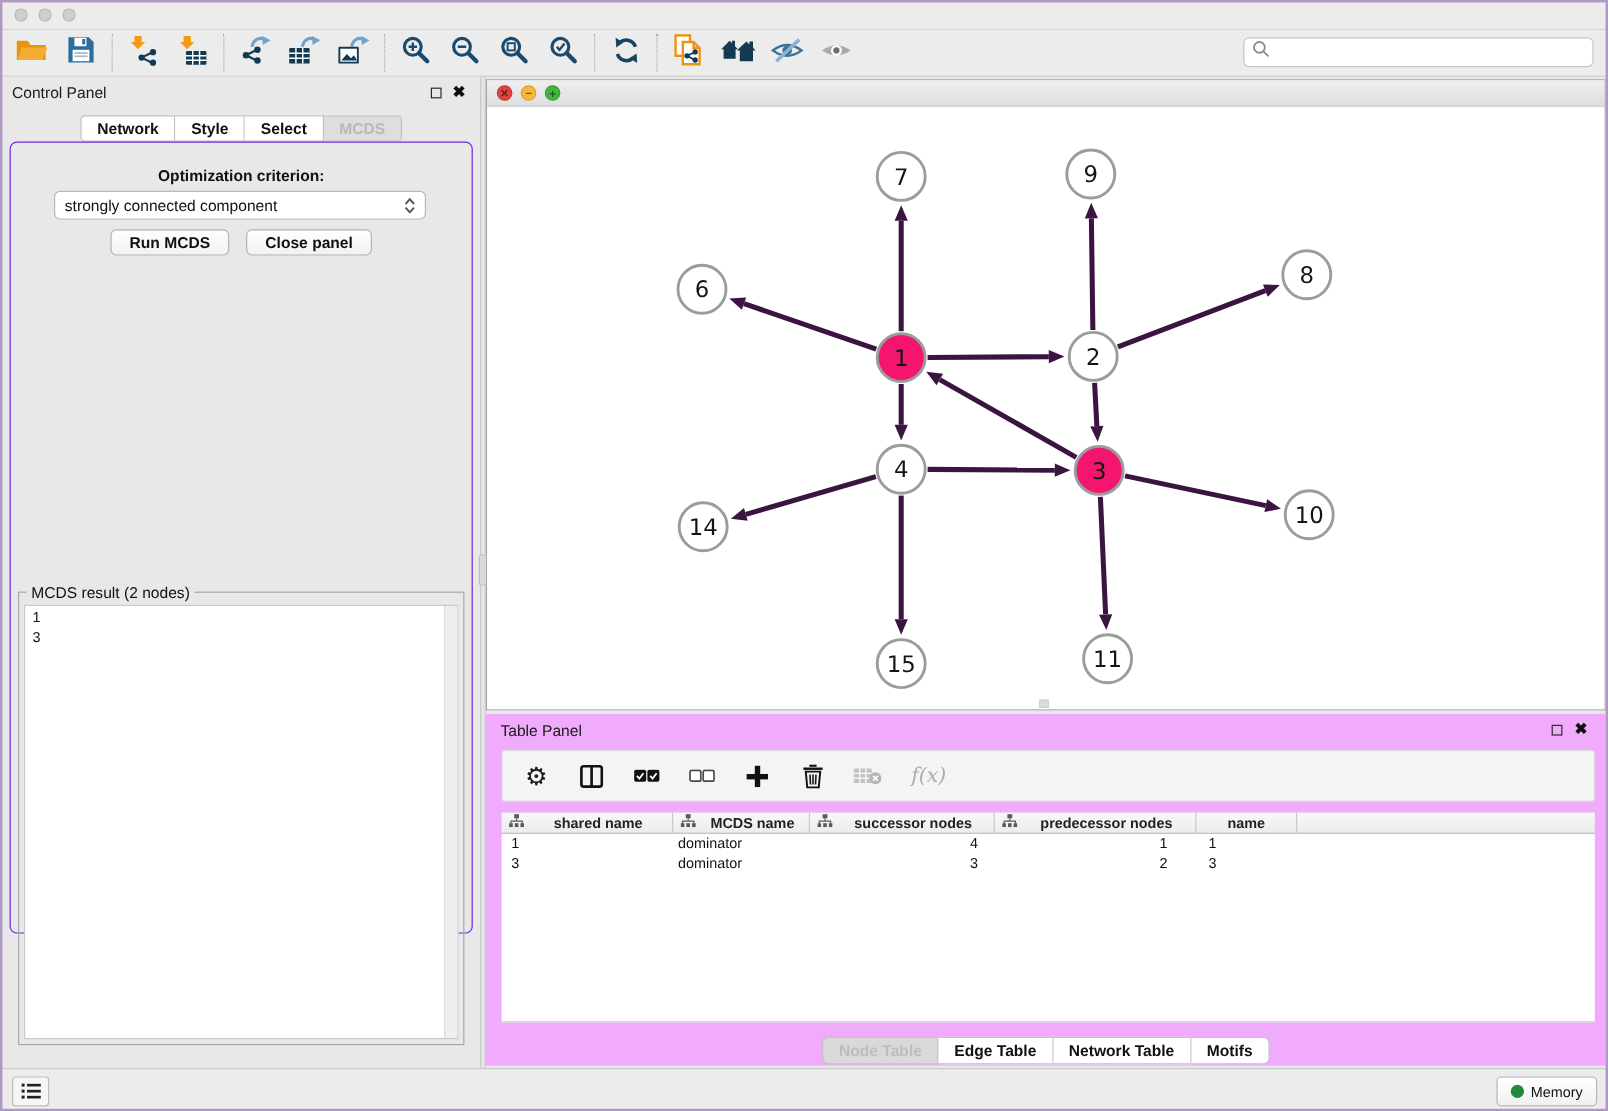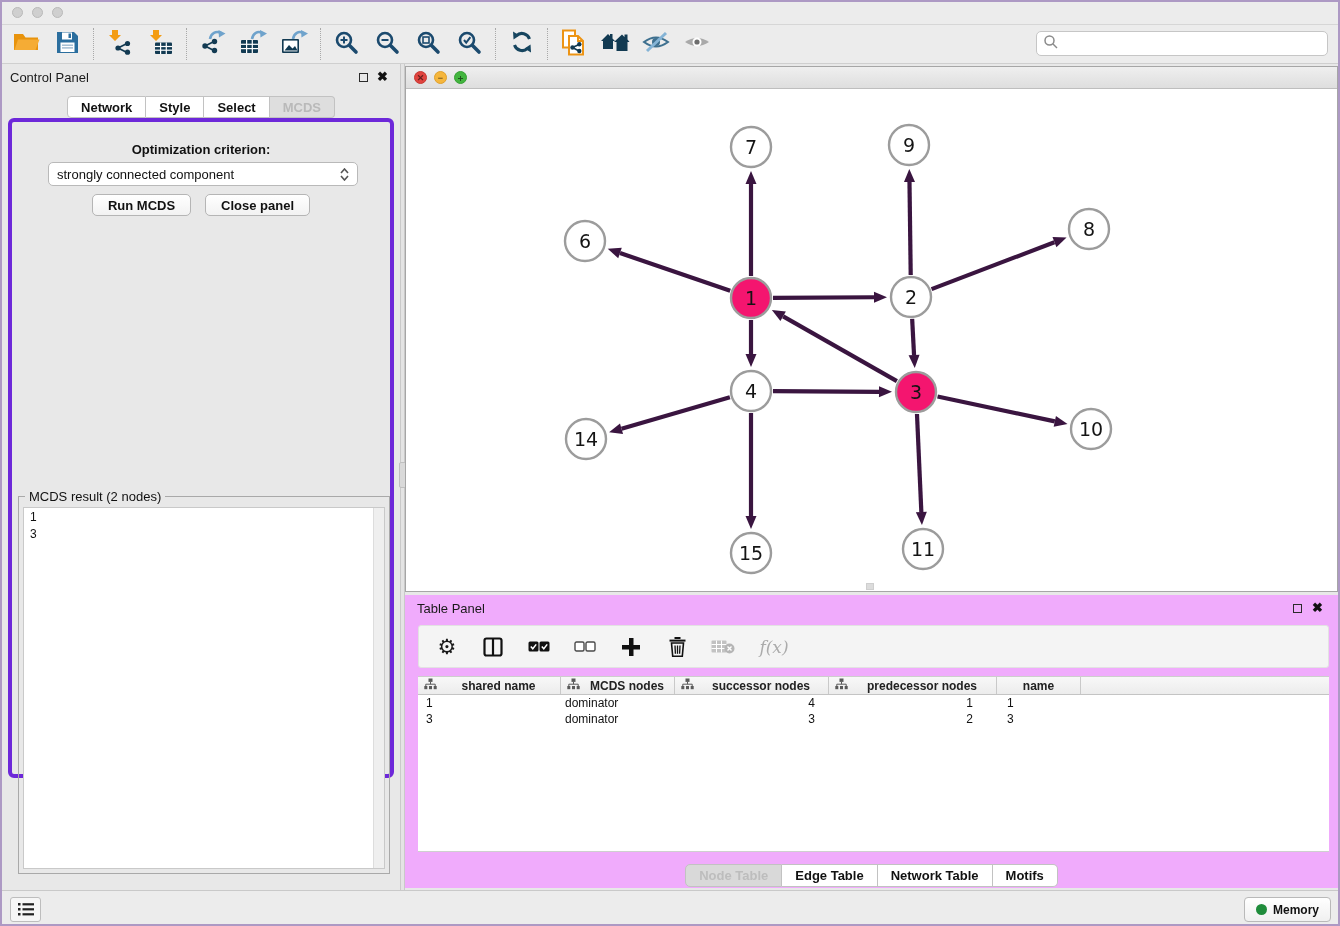--- a/index.html
+++ b/index.html
@@ -21,21 +21,21 @@
   
   #control-panel { position:absolute; left:0; top:64px; width:402px; height:826px; background:#E8E8E8; }
   .panel-head { position:relative; height:26px;text-align:center; }
   .panel-head .ph-title { position:absolute; left:10px; top:6px; font-size:13px; color:#1A1A1A; }
   .float-box { position:absolute; width:9px; height:9px; border:1.5px solid #2B2B2B; top:9px; }
   .close-x { position:absolute; top:5px; font-size:13px; font-weight:bold; color:#111; }
   #cp-tabs { position:absolute; left:0; right:0; top:32px; display:flex; justify-content:center; }
   .cp-tab { height:22px; padding:0 13px; background:#FFFFFF; border:1px solid #C2C2C2; border-left:none; font-size:13px; font-weight:600; color:#111; display:flex; align-items:center; }
   .cp-tab:first-child { border-left:1px solid #C2C2C2; border-radius:4px 0 0 4px; }
   .cp-tab.disabled-active { background:#DEDEDE; color:#B9B9B9; border-radius:0 4px 4px 0; }
-  #cp-box { position:absolute; left:8px; top:54px; width:386px; height:660px; border:4px solid #6d28d9; border-radius:6px; background:#E8E8E8; }
+  #cp-box { position:absolute; left:8px; top:54px; width:386px; height:660px; border:1px solid #6d28d9; border-radius:6px; background:#E8E8E8; }
   #opt-label { position:absolute; left:0; right:0; top:20px; text-align:center; font-size:13px; font-weight:600; color:#111; }
   #criterion-select { position:absolute; left:36px; top:40px; width:310px; height:24px; background:#FFFFFF; border:1px solid #B9B9B9; border-radius:5px; display:flex; align-items:center; padding:0 8px; font-size:13px; color:#111; }
   #criterion-select .chev { margin-left:auto; display:flex; flex-direction:column; gap:1px; }
   .cp-btn-row { position:absolute; left:0; right:0; top:72px; display:flex; justify-content:center; gap:14px; }
   .mac-btn { height:22px; padding:0 15px; font-size:13px; font-weight:600; color:#111; background:linear-gradient(#FFFFFF,#F2F2F2); border:1px solid #B5B5B5; border-radius:5px; display:flex; align-items:center; }
   #result-fieldset { position:absolute; left:6px; top:374px; width:372px; height:378px; border:1px solid #A9A9A9; }
   #result-legend { position:absolute; left:6px; top:-8px; background:#E8E8E8; padding:0 4px; font-size:13px; color:#111; }
   #result-area { position:absolute; left:4px; right:4px; top:10px; bottom:4px; background:#FFFFFF; border:1px solid #C9C9C9; }
   #result-scroll { position:absolute; right:0; top:0; bottom:0; width:11px; background:#EFEFEF; border-left:1px solid #DDD; }
   .result-line { font-size:12px; color:#111; padding:1px 0 0 6px; line-height:16px; }
@@ -67,21 +67,21 @@
   .td { height:16px; line-height:16px; }
   #tp-tabs { position:absolute; left:0; right:0; top:269px; display:flex; justify-content:center; }
   .tp-tab { height:23px; padding:0 13px; background:#FFFFFF; border:1px solid #C2C2C2; border-left:none; font-size:13px; font-weight:600; color:#111; display:flex; align-items:center; }
   .tp-tab.first { border-left:1px solid #C2C2C2; border-radius:5px 0 0 5px; }
   .tp-tab.last { border-radius:0 5px 5px 0; }
   .tp-tab.disabled-active { background:#D9D9D9; color:#BDBDBD; }
 
   
   #status-bar { position:absolute; left:0; top:890px; width:1340px; height:36px; background:#ECECEC; border-top:1px solid #C9C9C9; }
   #status-list-btn { position:absolute; left:10px; top:6px; width:31px; height:25px; background:#F6F6F6; border:1px solid #BDBDBD; border-radius:3px; display:flex; align-items:center; justify-content:center; }
-  #memory-btn { position:absolute; right:9px; top:6px; height:25px; padding:0 11px; background:linear-gradient(#FFFFFF,#F0F0F0); border:1px solid #B9B9B9; border-radius:4px; display:flex; align-items:center; gap:6px; font-size:12px; font-weight:700; color:#111; }
+  #memory-btn { position:absolute; right:9px; top:6px; height:25px; padding:0 11px; background:linear-gradient(#FFFFFF,#F0F0F0); border:1px solid #B9B9B9; border-radius:4px; display:flex; align-items:center; gap:6px; font-size:12px; font-weight:400; color:#111; }
   #memory-dot { width:11px; height:11px; border-radius:50%; background:#1F8C3B; }
 </style>
 </head>
 <body>
 
 <div id="titlebar">
   <span class="tl-dot" style="left:12px"></span>
   <span class="tl-dot" style="left:32px"></span>
   <span class="tl-dot" style="left:52px"></span>
 </div>
@@ -514,21 +514,21 @@
       <span class="th-label">shared name</span>
     </div>
     <div class="th-cell" style="width:114px">
       <span class="th-icon"><svg width="13" height="12" viewBox="0 0 13 12">
             <rect x="4.5" y="0.5" width="4" height="3.4" fill="#5A5A5A"></rect>
             <path d="M6.5 3.9 v2.3 M1.8 8 V6.2 h9.4 V8" stroke="#5A5A5A" stroke-width="1" fill="none"></path>
             <rect x="0.3" y="8" width="3" height="3.2" fill="#5A5A5A"></rect>
             <rect x="5" y="8" width="3" height="3.2" fill="#5A5A5A"></rect>
             <rect x="9.7" y="8" width="3" height="3.2" fill="#5A5A5A"></rect>
           </svg></span>
-      <span class="th-label">MCDS nodes</span>
+      <span class="th-label">MCDS name</span>
     </div>
     <div class="th-cell" style="width:154px">
       <span class="th-icon"><svg width="13" height="12" viewBox="0 0 13 12">
             <rect x="4.5" y="0.5" width="4" height="3.4" fill="#5A5A5A"></rect>
             <path d="M6.5 3.9 v2.3 M1.8 8 V6.2 h9.4 V8" stroke="#5A5A5A" stroke-width="1" fill="none"></path>
             <rect x="0.3" y="8" width="3" height="3.2" fill="#5A5A5A"></rect>
             <rect x="5" y="8" width="3" height="3.2" fill="#5A5A5A"></rect>
             <rect x="9.7" y="8" width="3" height="3.2" fill="#5A5A5A"></rect>
           </svg></span>
       <span class="th-label">successor nodes</span>

